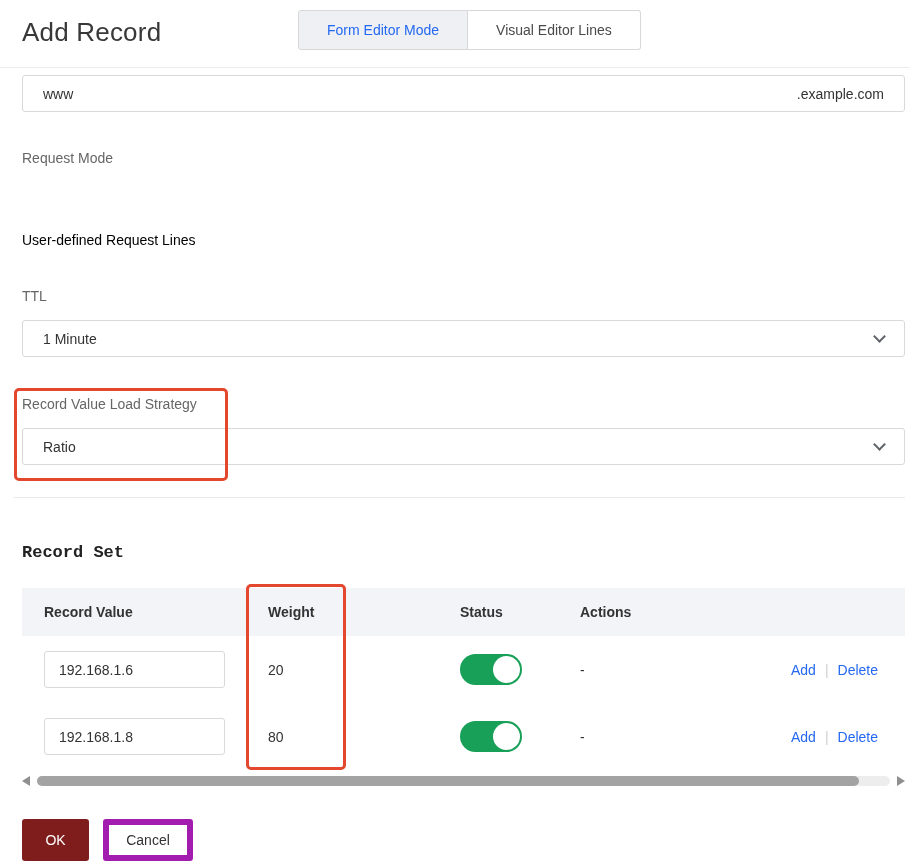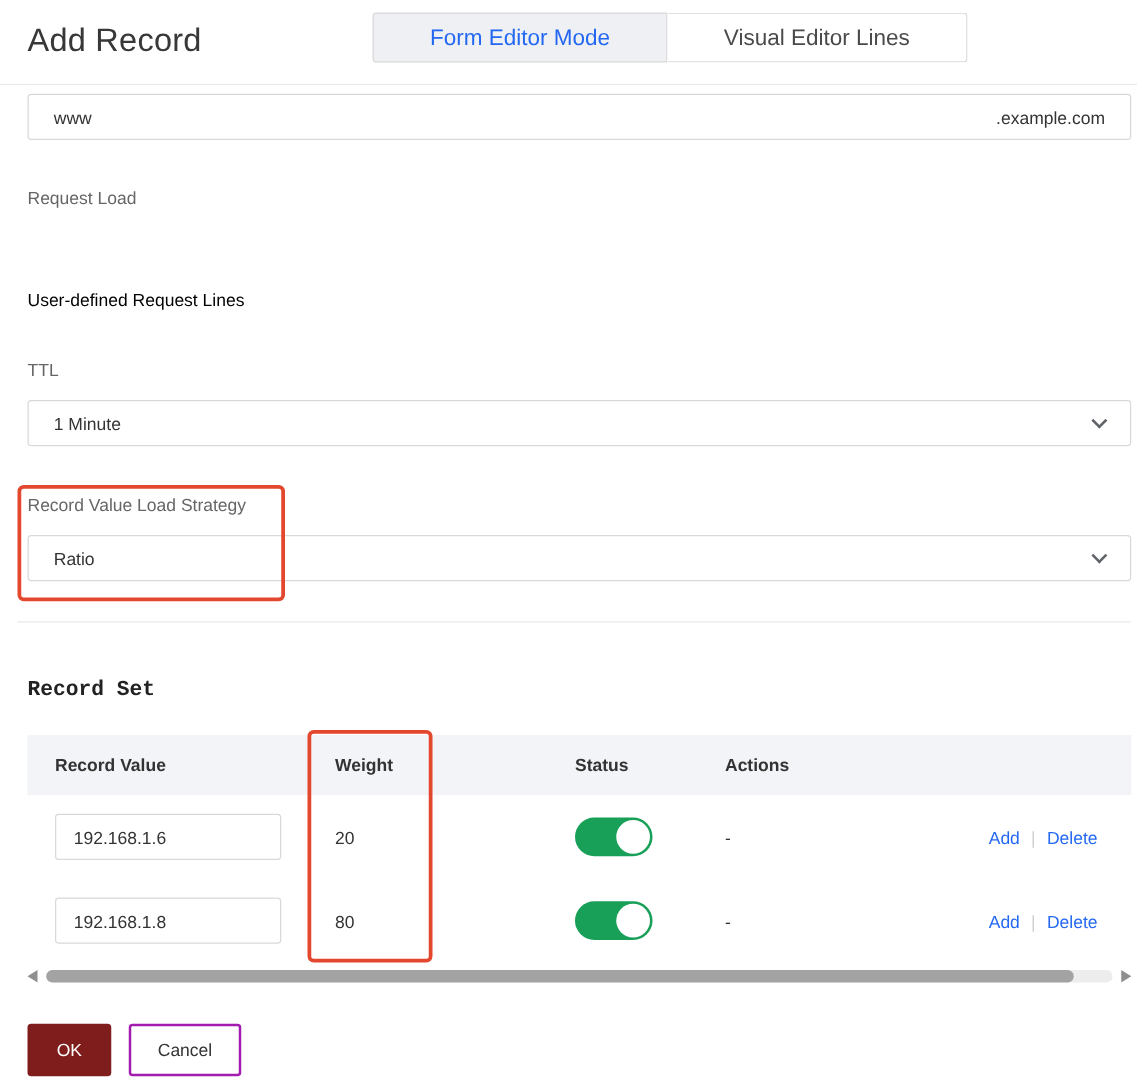--- a/index.html
+++ b/index.html
@@ -9,21 +9,21 @@
     color:#333;
     width:910px;
   }
   .page { position:relative; width:910px; height:863px; background:#fff; overflow:hidden; }
 
   
   .header { position:absolute; top:0; left:0; width:910px; height:68px; background:#fff; border-bottom:1px solid #ececec; }
   .title { position:absolute; left:22px; top:17px; font-size:26px; font-weight:500; color:#383838; letter-spacing:.2px; }
   .tabs { position:absolute; left:298px; top:10px; display:flex; }
   .tab {
-    height:40px; padding:0 45px; font-size:18px; font-family:inherit;
+    height:40px; padding:0 28px; font-size:14px; font-family:inherit;
     border:1px solid #d8d8d8; background:#fff; color:#4a4a4a; cursor:pointer;
     display:flex; align-items:center;
   }
   .tab + .tab { border-left:none; border-radius:0 3px 3px 0; }
   .tab:first-child { border-radius:3px 0 0 3px; }
   .tab.active { background:#eef0f4; color:#2468f2; }
 
   
   .form-label { position:absolute; left:22px; font-size:14px; color:#666; }
   .field {
@@ -75,42 +75,42 @@
   .hs-track { position:absolute; left:15px; top:4px; width:853px; height:10px; background:#ededed; border-radius:5px; }
   .hs-thumb { position:absolute; left:15px; top:4px; width:822px; height:10px; background:#a3a3a3; border-radius:5px; cursor:pointer; }
 
   
   .btn-ok {
     position:absolute; left:22px; top:819px; width:67px; height:42px;
     background:#7f1d1d; color:#fff; border:none; border-radius:3px; font-size:14px; font-family:inherit; cursor:pointer;
   }
   .btn-cancel {
     position:absolute; left:103px; top:819px; width:90px; height:42px;
-    background:#fff; color:#333; border:2px solid #a21caf; border-radius:3px; font-size:14px; font-family:inherit; cursor:pointer;
+    background:#fff; color:#333; border:6px solid #a21caf; border-radius:3px; font-size:14px; font-family:inherit; cursor:pointer;
   }
 </style>
 </head>
 <body>
 
 <div class="page">
 
   <div class="header">
     <div class="title">Add Record</div>
     <div class="tabs">
       <button class="tab active">Form Editor Mode</button>
       <button class="tab">Visual Editor Lines</button>
     </div>
   </div>
 
   <div class="field" style="top:75px;">
     <span>www</span>
     <span class="suffix">.example.com</span>
   </div>
 
-  <div class="form-label" style="top:150px;">Request Load</div>
+  <div class="form-label" style="top:150px;">Request Mode</div>
   <a class="link" style="top:232px;">User-defined Request Lines</a>
 
   <div class="form-label" style="top:288px;">TTL</div>
   <div class="field select" style="top:320px;">
     <span>1 Minute</span>
     <span class="chevron"></span>
   </div>
 
   <div class="form-label" style="top:396px;">Record Value Load Strategy</div>
   <div class="field select" style="top:428px;">

